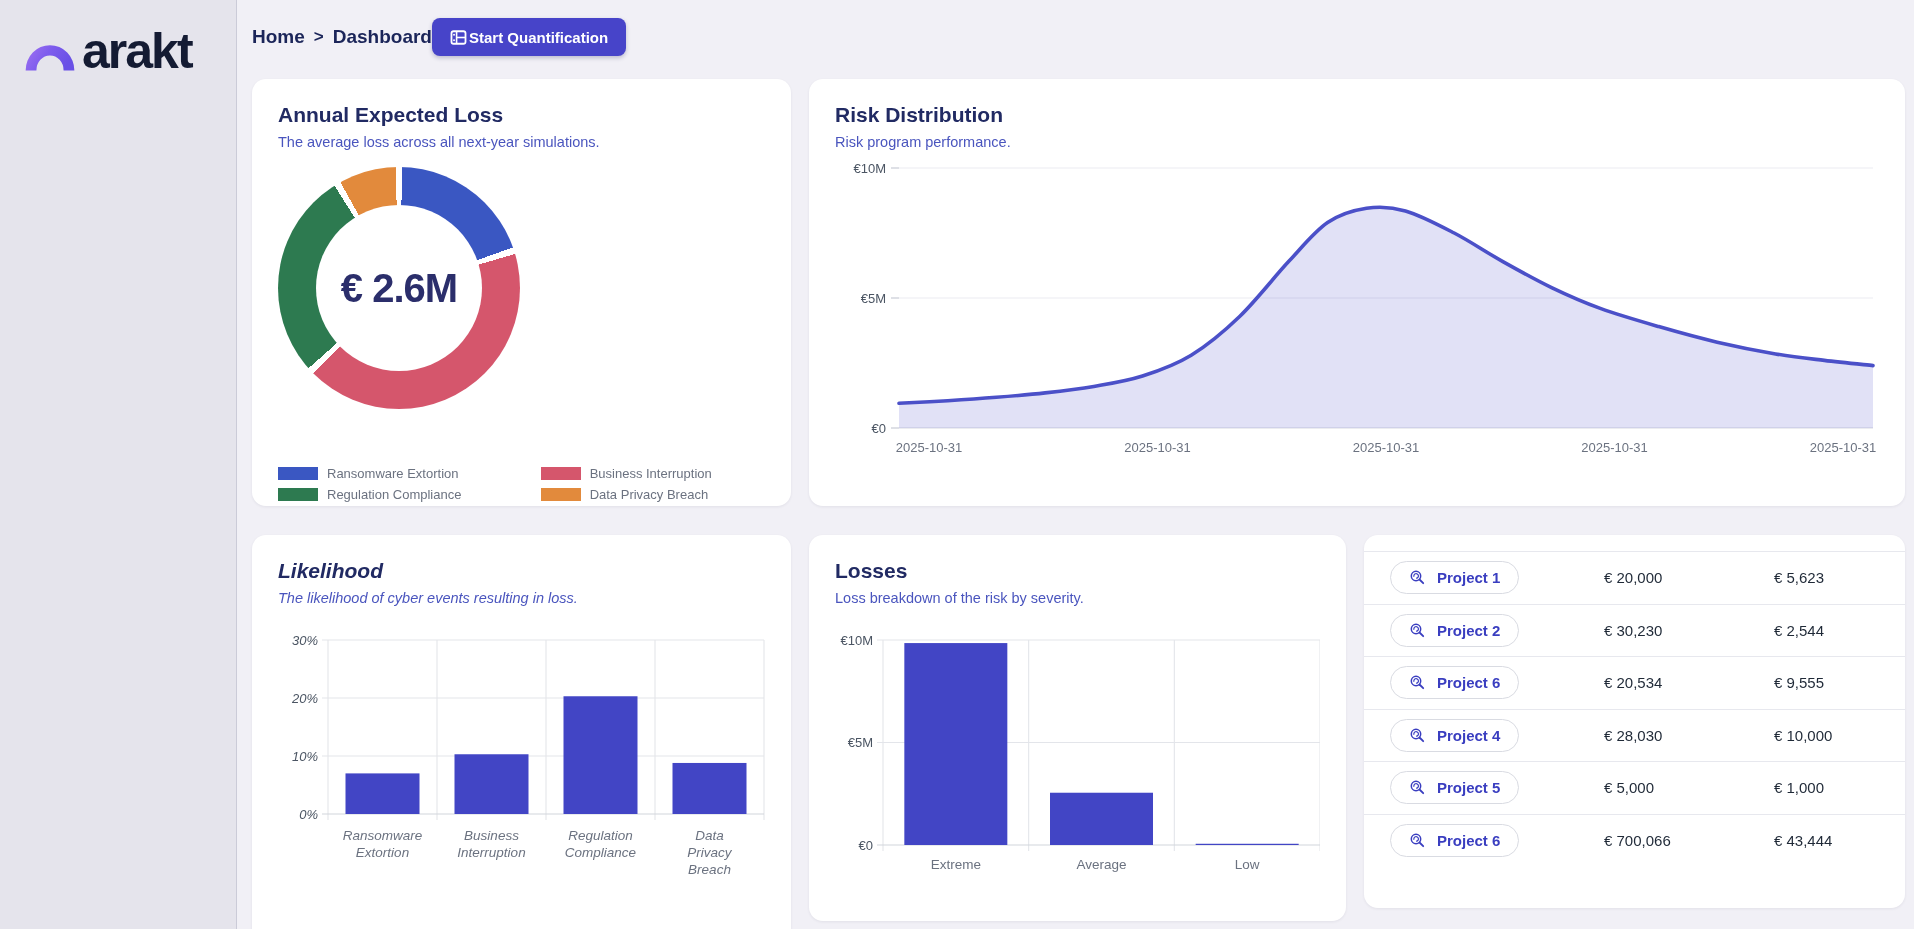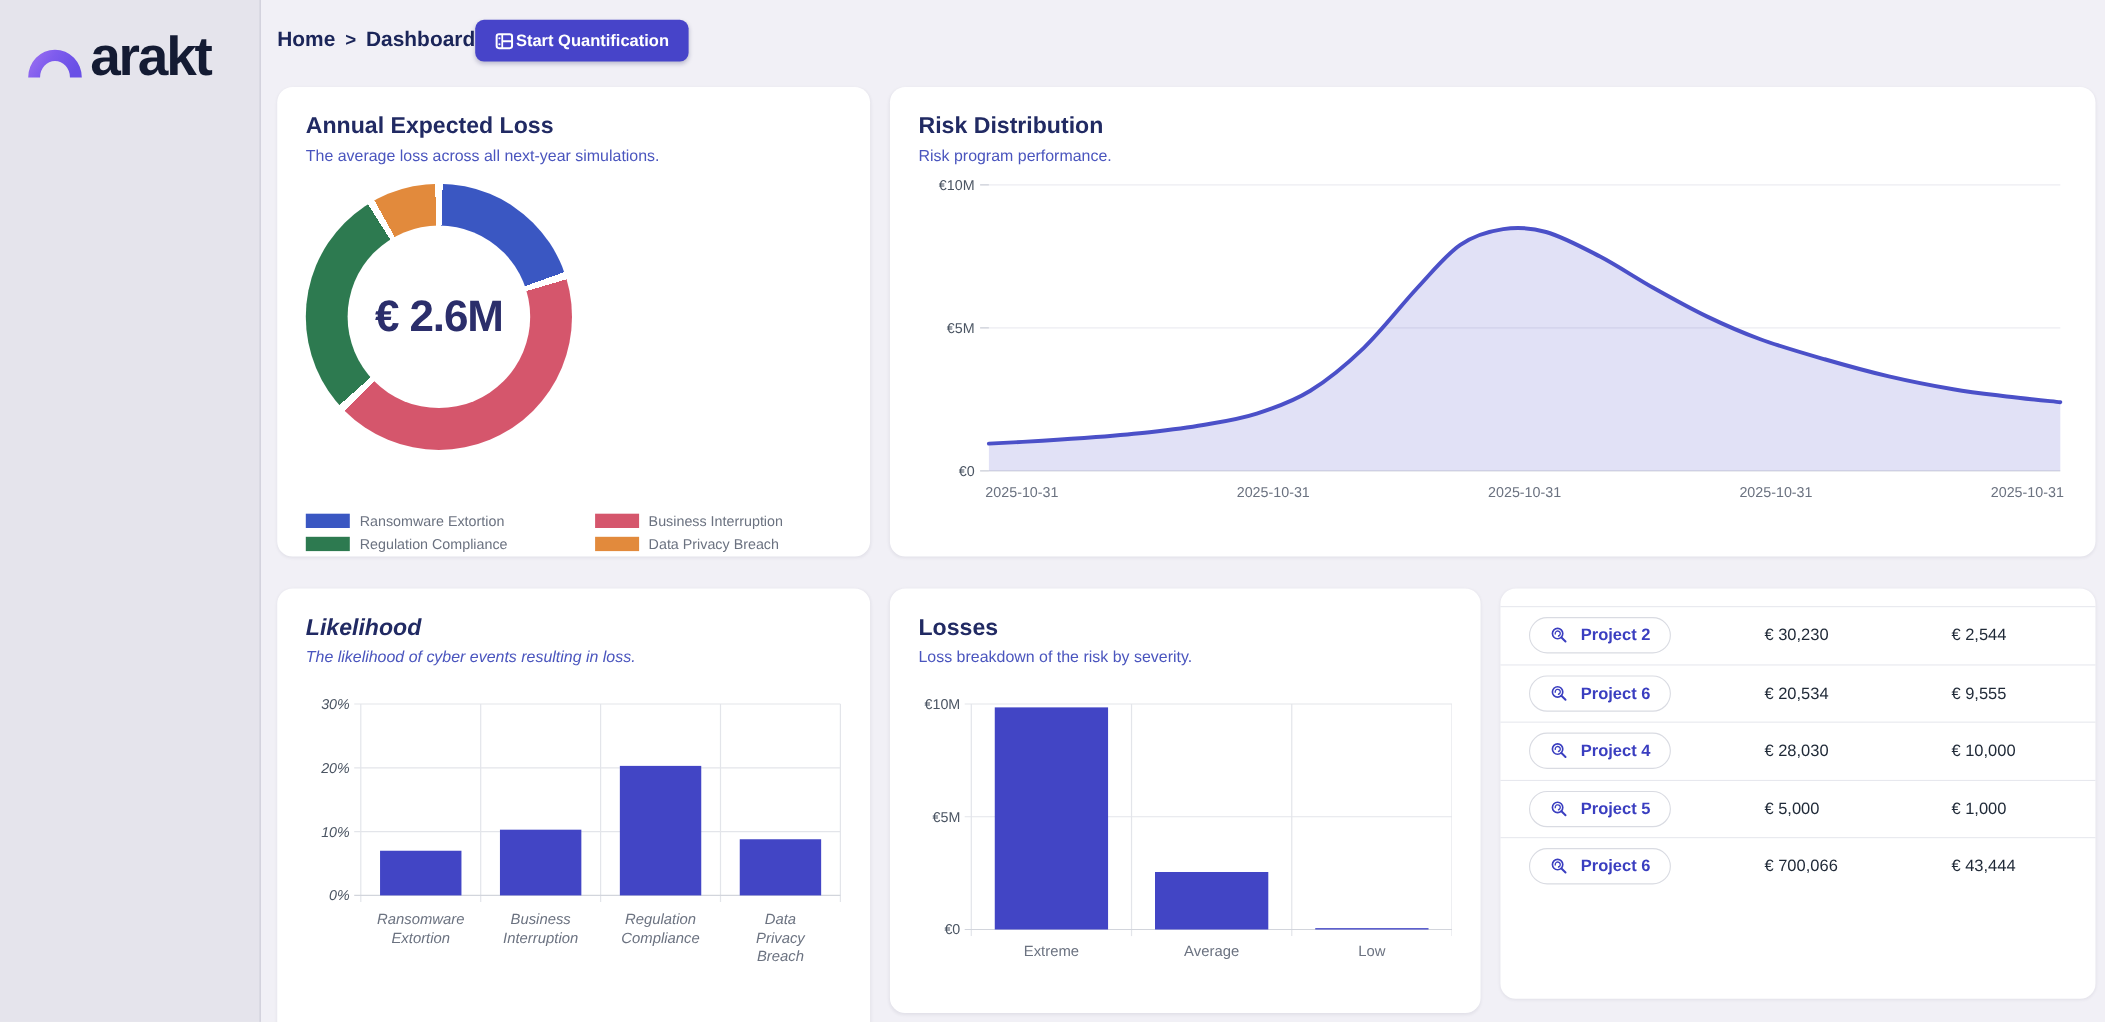--- a/index.html
+++ b/index.html
@@ -240,20 +240,33 @@
       <section class="card card-table">
         <div id="tbl-body">
             <div class="tbl-row">
               <div><button class="pill-btn">
                   <svg width="17" height="17" viewBox="0 0 17 17">
                     <circle cx="7" cy="7" r="4.7" fill="none" stroke="#3a3ec0" stroke-width="1.5"></circle>
                     <path d="M5,7.8 A2.3,2.3 0 1 1 7.6,9.2" fill="none" stroke="#3a3ec0" stroke-width="1.2"></path>
                     <path d="M8.4,9.9 L7,9.4 L8,8.3 Z" fill="#3a3ec0"></path>
                     <line x1="10.5" y1="10.5" x2="14.2" y2="14.2" stroke="#3a3ec0" stroke-width="1.8" stroke-linecap="round"></line>
                   </svg>
+                  <span>Project 1</span>
+                </button></div>
+              <div class="tbl-cell">€ 20,000</div>
+              <div class="tbl-cell">€ 5,623</div>
+            </div>
+            <div class="tbl-row">
+              <div><button class="pill-btn">
+                  <svg width="17" height="17" viewBox="0 0 17 17">
+                    <circle cx="7" cy="7" r="4.7" fill="none" stroke="#3a3ec0" stroke-width="1.5"></circle>
+                    <path d="M5,7.8 A2.3,2.3 0 1 1 7.6,9.2" fill="none" stroke="#3a3ec0" stroke-width="1.2"></path>
+                    <path d="M8.4,9.9 L7,9.4 L8,8.3 Z" fill="#3a3ec0"></path>
+                    <line x1="10.5" y1="10.5" x2="14.2" y2="14.2" stroke="#3a3ec0" stroke-width="1.8" stroke-linecap="round"></line>
+                  </svg>
                   <span>Project 2</span>
                 </button></div>
               <div class="tbl-cell">€ 30,230</div>
               <div class="tbl-cell">€ 2,544</div>
             </div>
             <div class="tbl-row">
               <div><button class="pill-btn">
                   <svg width="17" height="17" viewBox="0 0 17 17">
                     <circle cx="7" cy="7" r="4.7" fill="none" stroke="#3a3ec0" stroke-width="1.5"></circle>
                     <path d="M5,7.8 A2.3,2.3 0 1 1 7.6,9.2" fill="none" stroke="#3a3ec0" stroke-width="1.2"></path>

